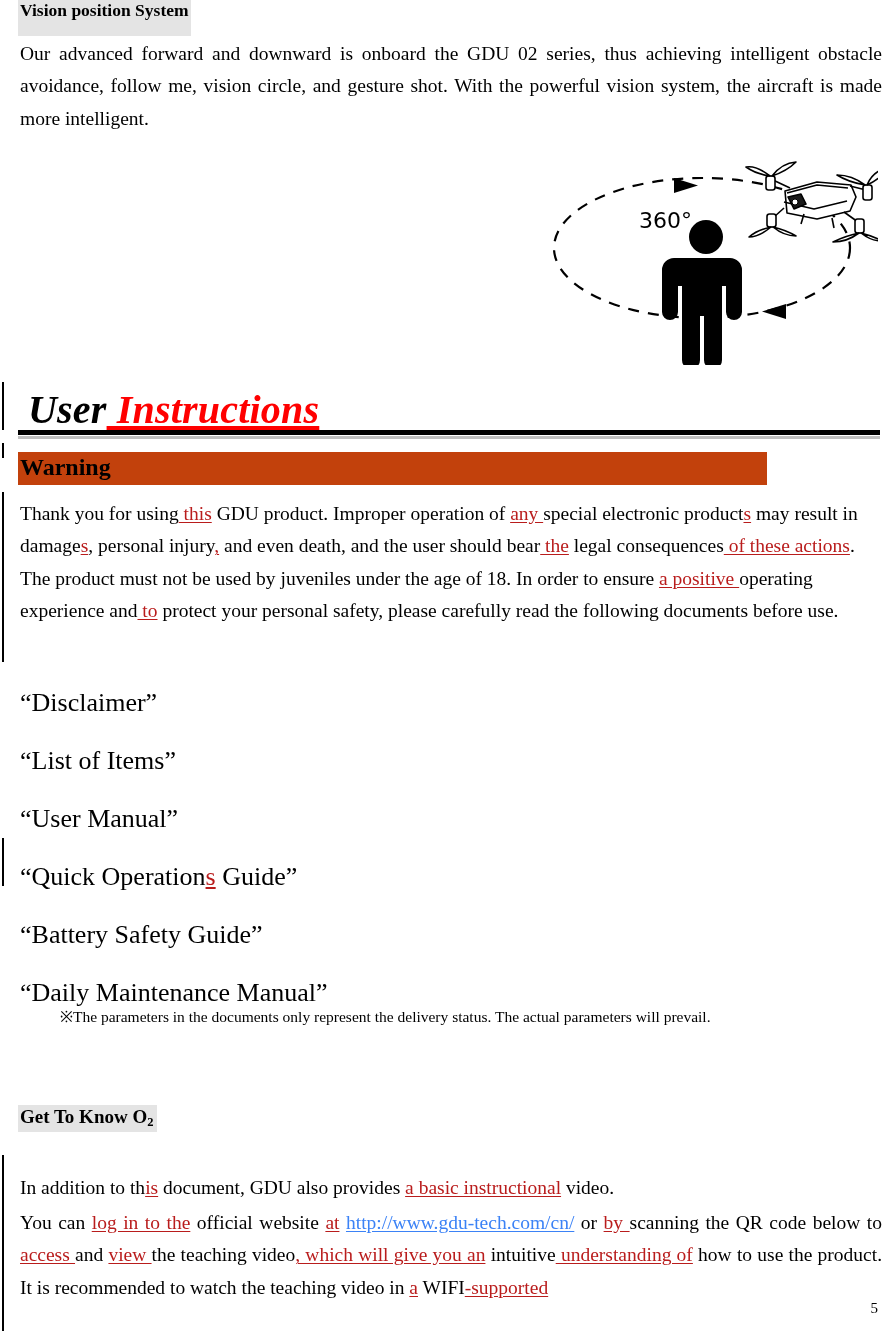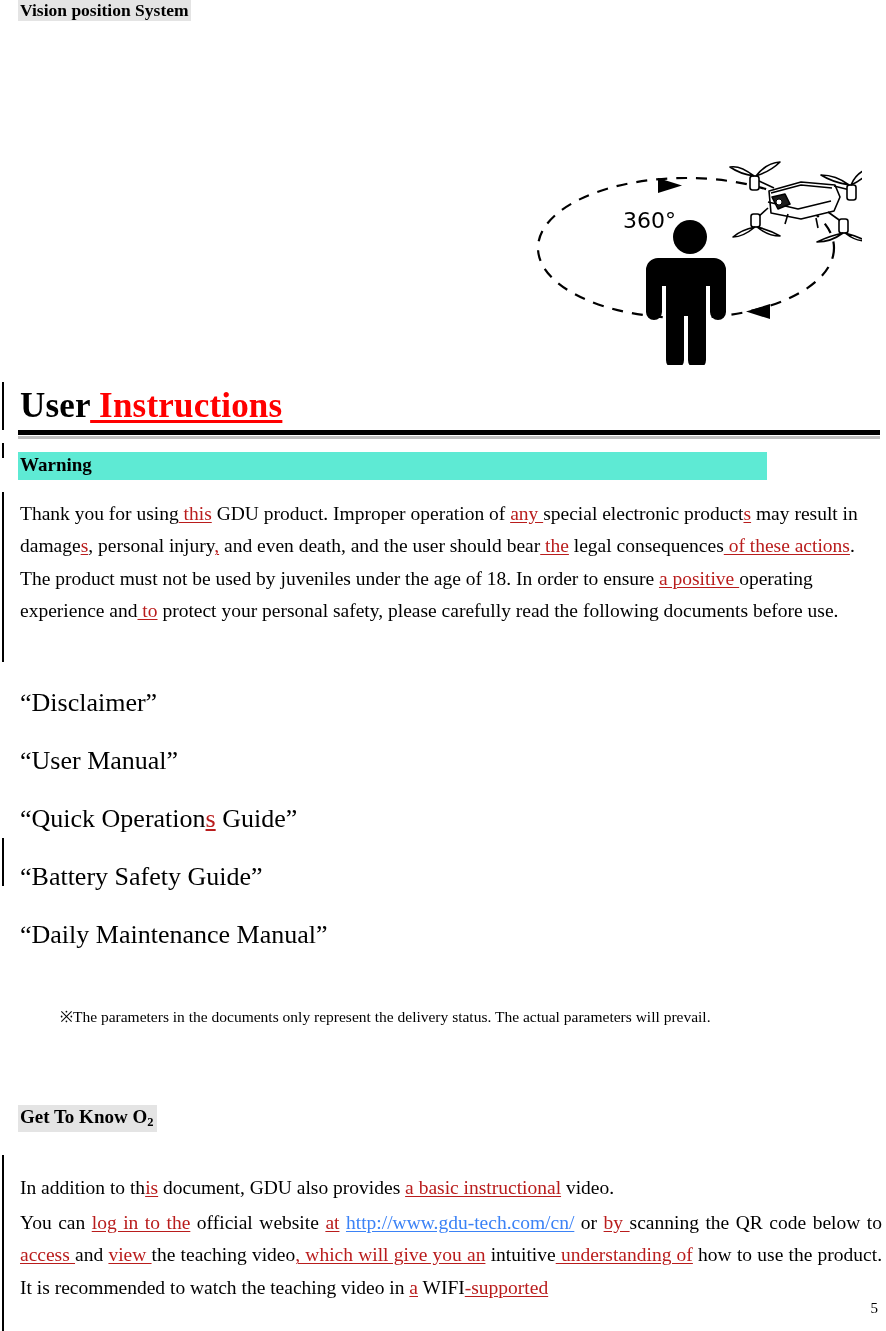--- a/index.html
+++ b/index.html
@@ -35,51 +35,52 @@
     position: absolute;
     font-weight: bold;
     background: #e4e4e4;
     line-height: 1.05;
     white-space: nowrap;
   }
   #vision-heading {
     left: 18px;
     top: 0px;
     font-size: 17.5px;
-    padding: 1px 2px 2px 2px;
+    padding: 1px 2px 17px 2px;
   }
   #warning-heading {
     left: 18px;
     top: 452px;
-    font-size: 19px;
+    font-size: 24px;
     width: 745px;
     padding: 3px 2px 5px 2px;
-    background: #5eead4;
+    background: #c2410c;
   }
   #getoknow-heading {
     left: 18px;
     top: 1105px;
     font-size: 19px;
     padding: 2px 3px 3px 2px;
     text-align: center;
   }
   #getoknow-heading sub {
     font-size: 0.66em;
     vertical-align: -0.22em;
   }
 
   
   #user-instructions-title {
     position: absolute;
-    left: 20px;
+    left: 28px;
     top: 386px;
-    font-size: 35px;
+    font-size: 40px;
     font-weight: bold;
     letter-spacing: 0.2px;
     white-space: nowrap;
+    font-style: italic;
   }
   #user-instructions-title .ins {
     color: #ff0000;
     text-decoration: underline;
     text-underline-offset: 3px;
   }
 
   
   #title-rule {
     position: absolute;
@@ -170,21 +171,21 @@
   #page-number {
     position: absolute;
     right: 8px;
     top: 1300px;
     font-size: 15px;
   }
 
   
   #illustration {
     position: absolute;
-    left: 516px;
+    left: 532px;
     top: 140px;
     width: 346px;
     height: 225px;
   }
   #illustration svg { display: block; }
   #orbit-label {
     position: absolute;
     left: 107px;
     top: 68px;
     font-family: "DejaVu Sans", "Liberation Sans", sans-serif;
@@ -199,20 +200,21 @@
 <div class="page">
 
   <div class="change-bar" style="top:382px;height:48px;"></div>
   <div class="change-bar" style="top:443px;height:15px;"></div>
   <div class="change-bar" style="top:492px;height:170px;"></div>
   <div class="change-bar" style="top:838px;height:48px;"></div>
   <div class="change-bar" style="top:1155px;height:176px;"></div>
 
   <div class="h-shaded" id="vision-heading">Vision position System</div>
 
+  <p class="body justified" id="intro-para">Our advanced forward and downward is onboard the GDU 02 series, thus achieving intelligent obstacle avoidance, follow me, vision circle, and gesture shot. With the powerful vision system, the aircraft is made more intelligent.</p>
 
   <div id="illustration">
     <svg width="346" height="225" viewBox="0 0 346 225" xmlns="http://www.w3.org/2000/svg">
 
       <ellipse cx="170" cy="108" rx="148" ry="70" fill="none" stroke="#000000" stroke-width="2.2" stroke-dasharray="11 9" stroke-linecap="butt"></ellipse>
 
       <polygon points="142,38 166,45.5 142,53" fill="#000000"></polygon>
 
       <polygon points="254,164 230,171.5 254,179" fill="#000000"></polygon>
 
@@ -262,20 +264,21 @@
     <div class="bar-dark"></div>
     <div class="bar-light"></div>
   </div>
 
   <div class="h-shaded" id="warning-heading">Warning</div>
 
   <p class="body" id="thankyou-para"><span>Thank you for using</span><span class="ins"> this</span><span> GDU product. Improper operation of </span><span class="ins">any </span><span>special electronic product</span><span class="ins">s</span><span> may result in damage</span><span class="ins">s</span><span>, personal injury</span><span class="ins">,</span><span> and even death, and the user should bear</span><span class="ins"> the</span><span> legal consequences</span><span class="ins"> of these actions</span><span>. The product must not be used by juveniles under the age of 18. In order to ensure </span><span class="ins">a positive </span><span>operating experience and</span><span class="ins"> to</span><span> protect your personal safety, please carefully read the following documents before use.</span></p>
 
   <ul id="doclist">
     <li><span>“Disclaimer”</span><span class="ins"></span><span></span></li>
+    <li><span>“List of Items”</span><span class="ins"></span><span></span></li>
     <li><span>“User Manual”</span><span class="ins"></span><span></span></li>
     <li><span>“Quick Operation</span><span class="ins">s</span><span> Guide”</span></li>
     <li><span>“Battery Safety Guide”</span><span class="ins"></span><span></span></li>
     <li><span>“Daily Maintenance Manual”</span><span class="ins"></span><span></span></li>
   </ul>
 
   <p class="body" id="note-para">※The parameters in the documents only represent the delivery status. The actual parameters will prevail.</p>
 
   <div class="h-shaded" id="getoknow-heading"><span>Get To Know O</span><sub>2</sub></div>
 

